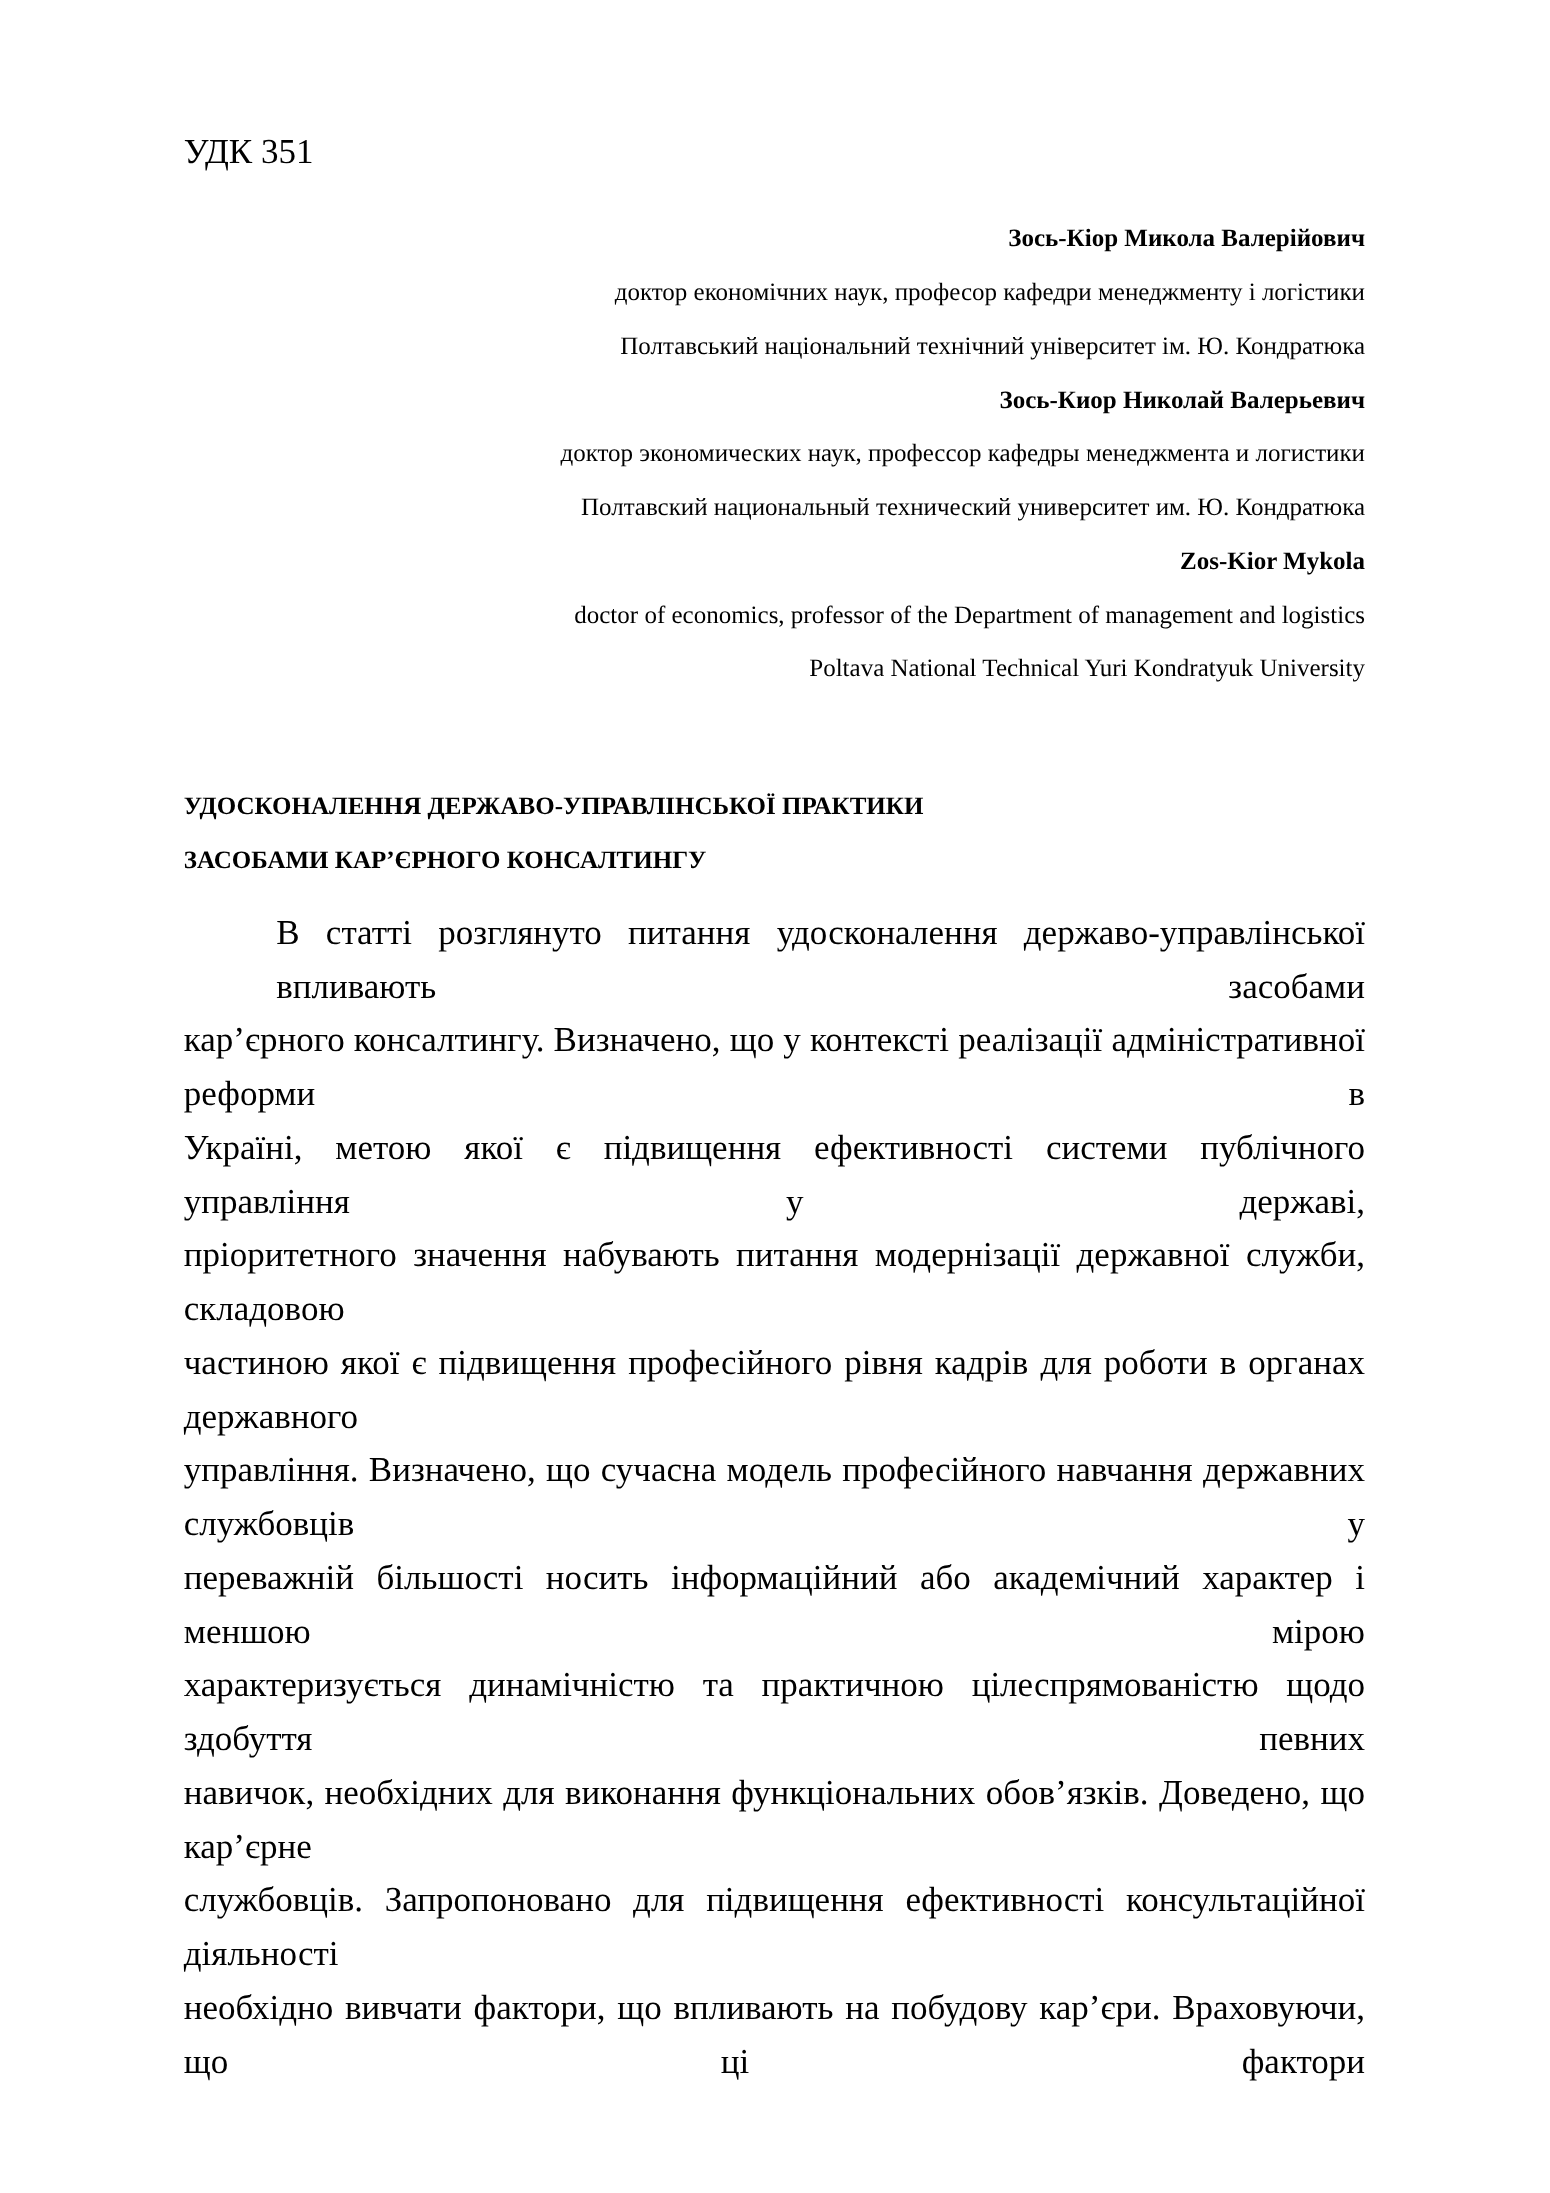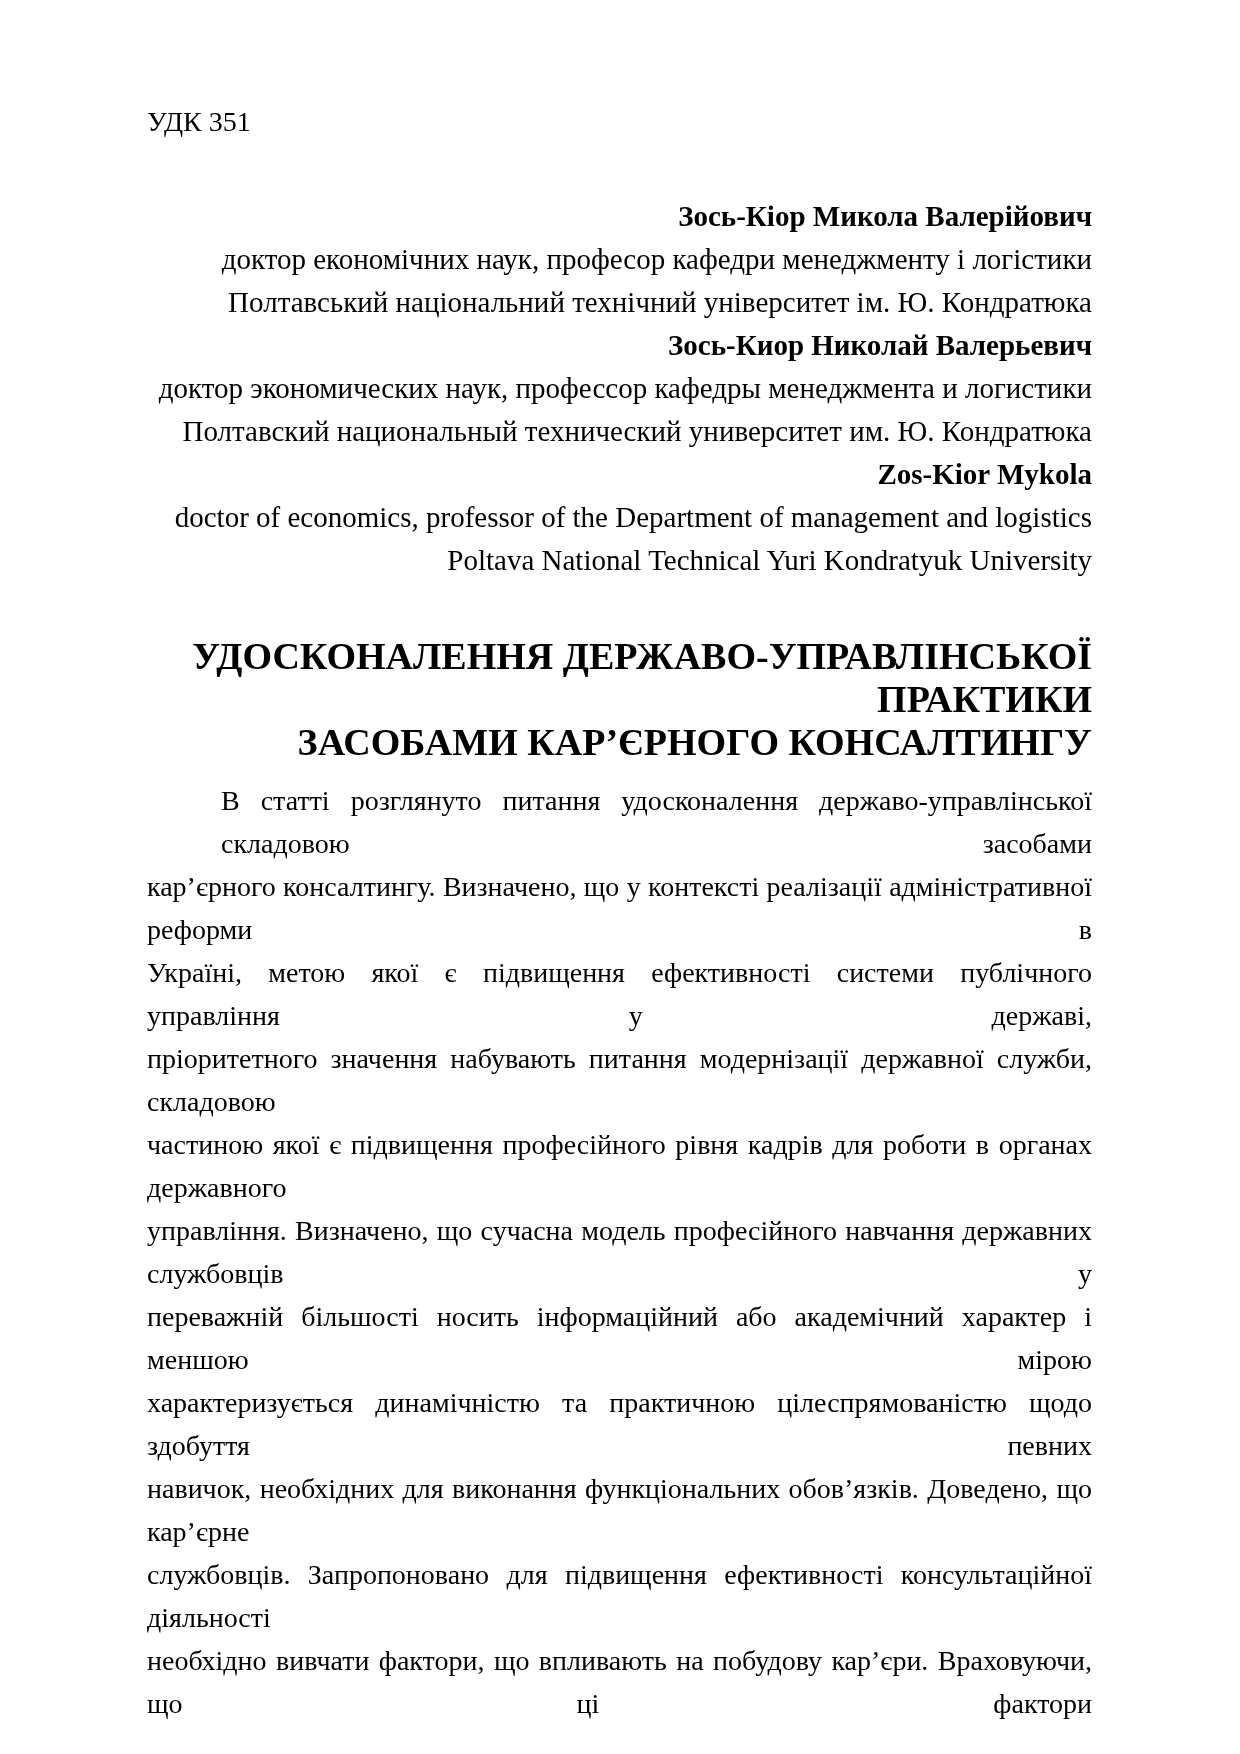--- a/index.html
+++ b/index.html
@@ -20,36 +20,36 @@
     padding: 100px 88px 0 147px;
     background: #ffffff;
     overflow: hidden;
   }
   .udc {
     font-size: 28px;
     line-height: 43px;
     text-align: left;
   }
   .authors {
-    margin-top: 52px;
+    margin-top: 27px;
     text-align: right;
-    font-size: 29px;
+    font-size: 20px;
     line-height: 43px;
   }
   .author-name {
     font-weight: bold;
   }
   .author-role, .author-affiliation {
     font-weight: normal;
   }
   .title {
-    margin-top: 53px;
-    text-align: right;
+    margin-top: 67px;
+    text-align: left;
     font-weight: bold;
-    font-size: 38px;
+    font-size: 20px;
     line-height: 43px;
   }
   .abstract {
     margin-top: 15px;
     font-size: 28px;
     line-height: 43px;
   }
   .abs-line {
     text-align: justify;
     text-align-last: justify;
@@ -77,21 +77,21 @@
     <div class="author-role">doctor of economics, professor of the Department of management and logistics</div>
     <div class="author-affiliation">Poltava National Technical Yuri Kondratyuk University</div>
   </div>
 
   <div class="title">
     <div>УДОСКОНАЛЕННЯ ДЕРЖАВО-УПРАВЛІНСЬКОЇ ПРАКТИКИ</div>
     <div>ЗАСОБАМИ КАР’ЄРНОГО КОНСАЛТИНГУ</div>
   </div>
 
   <div class="abstract">
-    <div class="abs-line abs-first">В статті розглянуто питання удосконалення державо-управлінської складовою засобами</div>
+    <div class="abs-line abs-first">В статті розглянуто питання удосконалення державо-управлінської впливають засобами</div>
     <div class="abs-line">кар’єрного консалтингу. Визначено, що у контексті реалізації адміністративної реформи в</div>
     <div class="abs-line">Україні, метою якої є підвищення ефективності системи публічного управління у державі,</div>
     <div class="abs-line">пріоритетного значення набувають питання модернізації державної служби, складовою</div>
     <div class="abs-line">частиною якої є підвищення професійного рівня кадрів для роботи в органах державного</div>
     <div class="abs-line">управління. Визначено, що сучасна модель професійного навчання державних службовців у</div>
     <div class="abs-line">переважній більшості носить інформаційний або академічний характер і меншою мірою</div>
     <div class="abs-line">характеризується динамічністю та практичною цілеспрямованістю щодо здобуття певних</div>
     <div class="abs-line">навичок, необхідних для виконання функціональних обов’язків. Доведено, що кар’єрне</div>
     <div class="abs-line">службовців. Запропоновано для підвищення ефективності консультаційної діяльності</div>
     <div class="abs-line">необхідно вивчати фактори, що впливають на побудову кар’єри. Враховуючи, що ці фактори</div>

